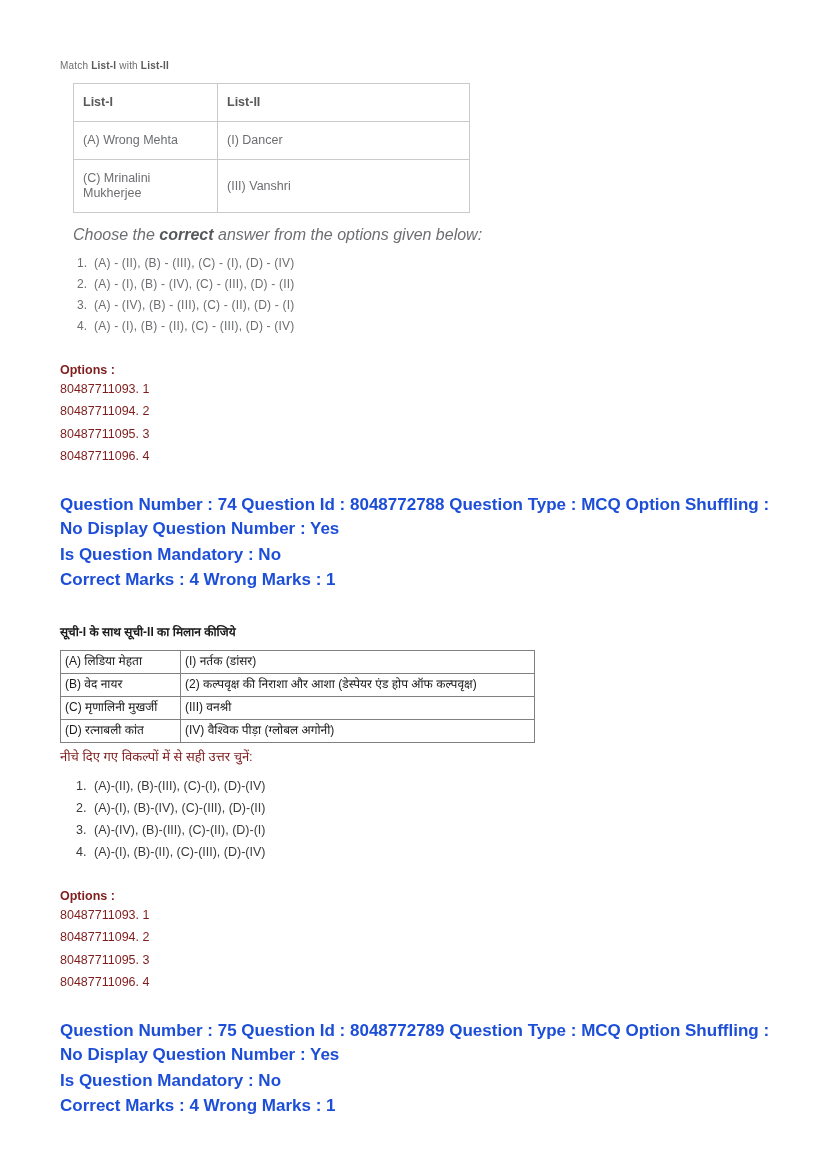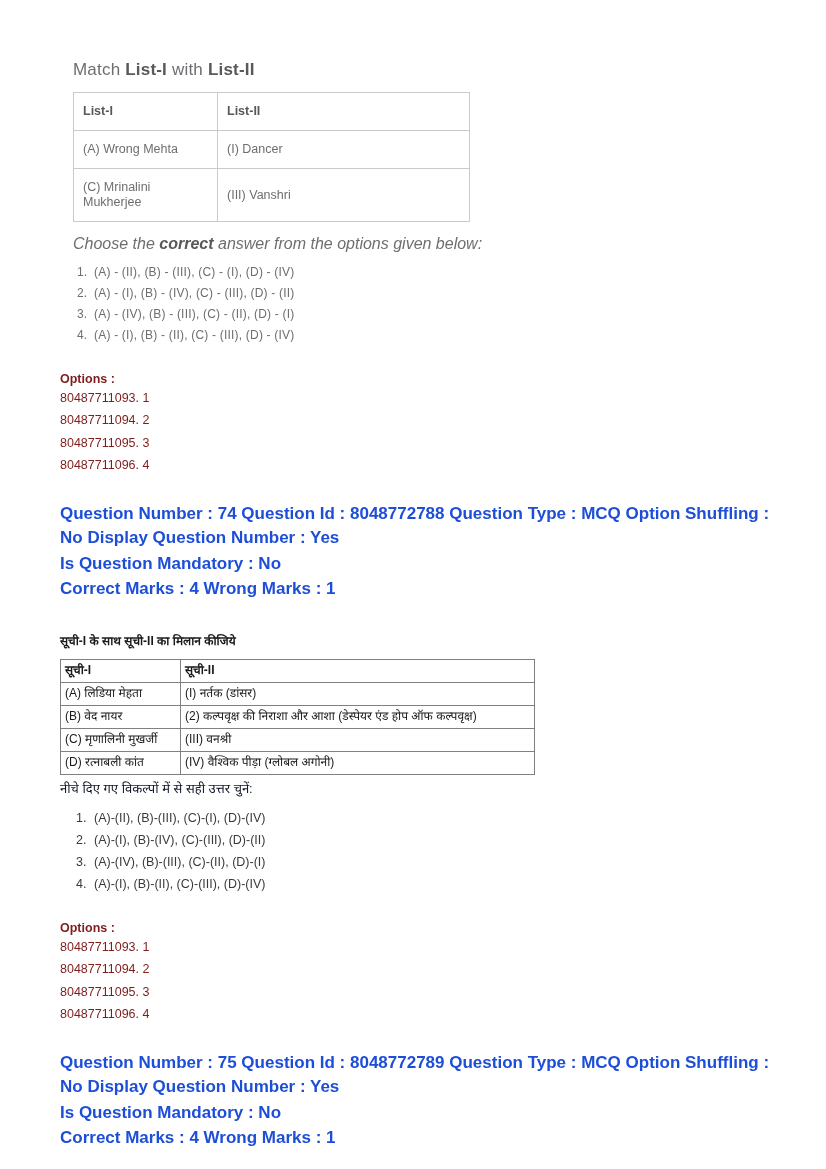--- a/index.html
+++ b/index.html
@@ -25,23 +25,22 @@
   }
   .content {
     position: absolute;
     left: 60px;
     top: 60px;
     width: 720px;
   }
 
   
   .q-stem {
-    font-size: 17px;
-    color: #6d6e71;
-    margin-left: 13px;
+    font-size: 10px;
+    color: #6d6e71;
     margin-bottom: 12px;
     letter-spacing: 0.2px;
   }
   .q-stem b { color: #58595b; }
 
   table.match-en {
     border-collapse: collapse;
     margin-left: 13px;
     width: 396px;
     table-layout: fixed;
@@ -135,21 +134,21 @@
     padding: 3px 4px 4px 4px;
     vertical-align: middle;
     line-height: 1.25;
   }
   table.match-hi td.head { font-weight: bold; }
   table.match-hi col.h1 { width: 120px; }
   table.match-hi col.h2 { width: 354px; }
 
   .hi-choose {
     font-size: 13px;
-    color: #0f172a;
+    color: #7f1d1d;
     margin-top: 4px;
   }
   ol.opts-hi {
     margin: 14px 0 0 0;
     padding: 0;
     list-style: none;
     font-size: 12.5px;
     color: #3a3a3a;
     margin-left: 14px;
   }
@@ -234,24 +233,20 @@
 
     <div class="hi-stem">सूची-I के साथ सूची-II का मिलान कीजिये</div>
 
     <table class="match-hi">
       <colgroup>
           <col class="h1">
           <col class="h2">
         </colgroup>
       <tbody>
         <tr>
-          <td class="head">सूची-I</td>
-          <td class="head">सूची-II</td>
-        </tr>
-        <tr>
           <td>(A) लिडिया मेहता</td>
           <td>(I) नर्तक (डांसर)</td>
         </tr>
         <tr>
           <td>(B) वेद नायर</td>
           <td>(2) कल्पवृक्ष की निराशा और आशा (डेस्पेयर एंड होप ऑफ कल्पवृक्ष)</td>
         </tr>
         <tr>
           <td>(C) मृणालिनी मुखर्जी</td>
           <td>(III) वनश्री</td>

